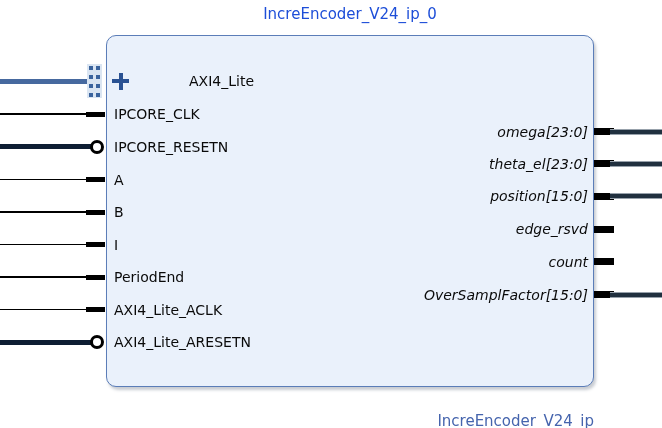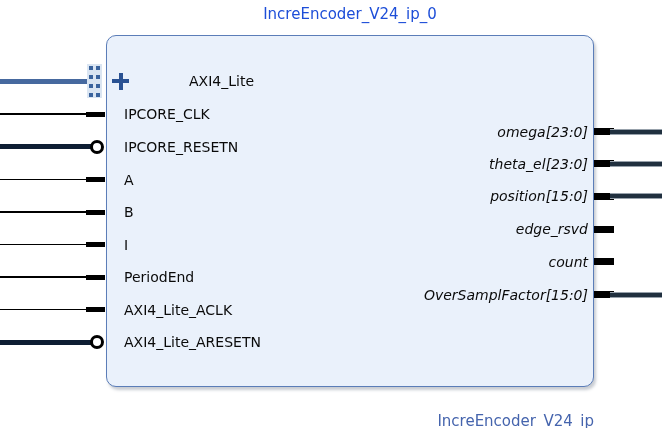--- a/index.html
+++ b/index.html
@@ -34,21 +34,21 @@
   .dots{position:absolute;left:87px;top:-17px;width:15px;height:34px;background:#dae5f2;z-index:3;}
   .dots i{position:absolute;width:4px;height:4px;background:#3a639d;}
   .dots i:nth-child(1){left:2px;top:2px;}  .dots i:nth-child(2){left:9px;top:2px;}
   .dots i:nth-child(3){left:2px;top:11px;} .dots i:nth-child(4){left:9px;top:11px;}
   .dots i:nth-child(5){left:2px;top:20px;} .dots i:nth-child(6){left:9px;top:20px;}
   .dots i:nth-child(7){left:2px;top:29px;} .dots i:nth-child(8){left:9px;top:29px;}
   .plus{position:absolute;left:112px;top:-8.5px;width:17px;height:17px;z-index:5;}
   .plus::before{content:"";position:absolute;left:0;top:6.5px;width:17px;height:4px;background:#2a5293;}
   .plus::after{content:"";position:absolute;left:6.5px;top:0;width:4px;height:17px;background:#2a5293;}
   .lbl{
-    position:absolute;left:124px;top:-10px;height:20px;line-height:20px;
+    position:absolute;left:114px;top:-10px;height:20px;line-height:20px;
     font-size:14px;color:#0a0a0a;white-space:nowrap;z-index:5;
   }
   .lbl.axi{left:141px;margin-left:48px;}
   
   .stubr{position:absolute;left:594px;width:20px;top:-3.5px;height:7px;background:#000;}
   .bus{
     position:absolute;left:610px;width:52px;top:-3px;height:6px;box-sizing:border-box;
     background:#20303f;border-top:1px solid #97a1ab;border-bottom:1px solid #97a1ab;
   }
   .rlbl{

